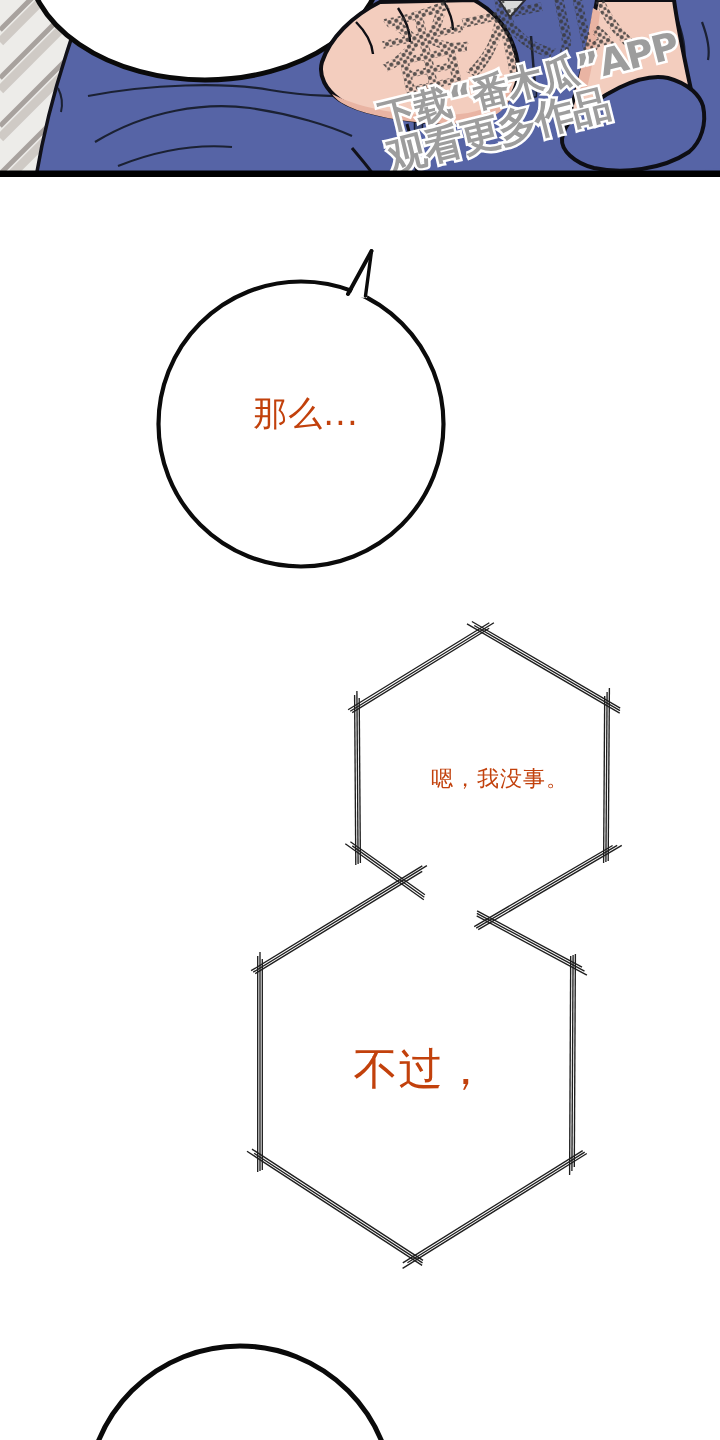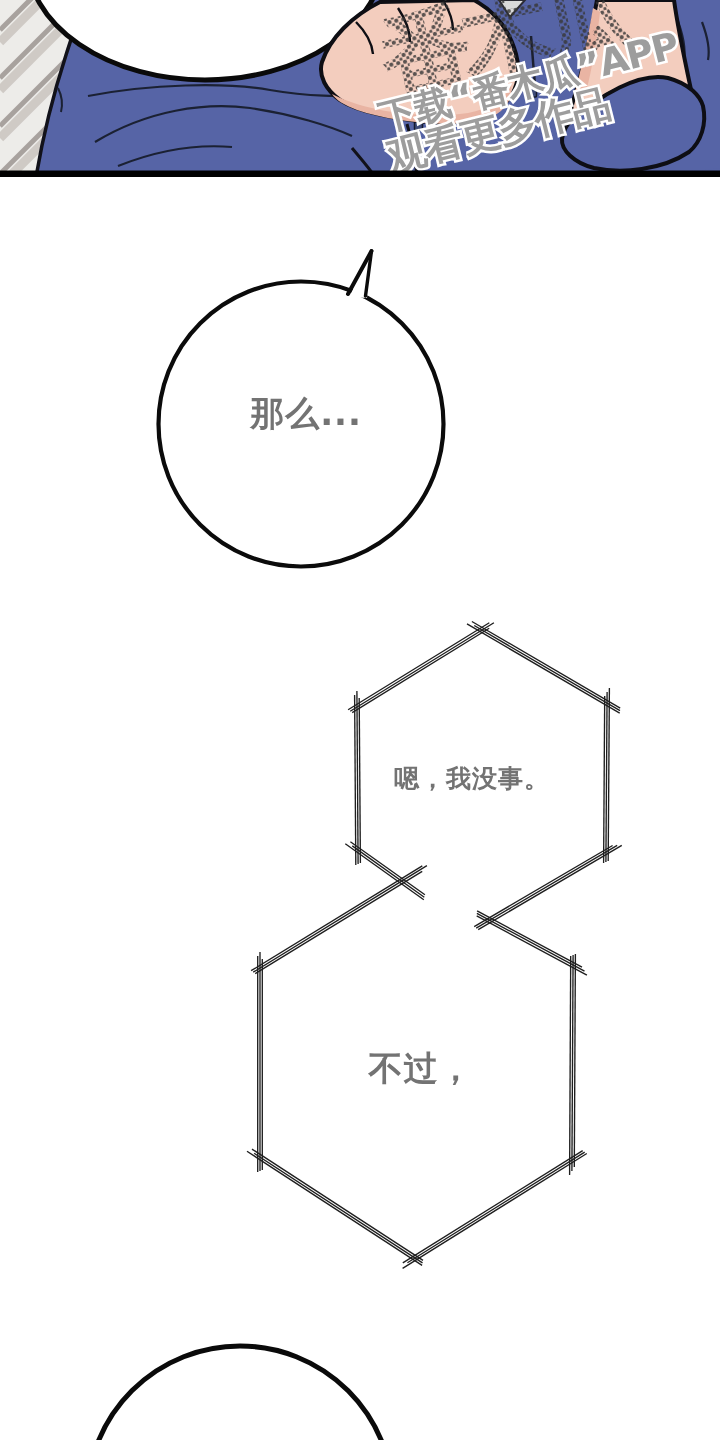--- a/index.html
+++ b/index.html
@@ -5,25 +5,25 @@
   html,body{margin:0;padding:0;background:#ffffff;}
   .page{
     position:relative; width:720px; height:1440px; overflow:hidden;
     background:#ffffff;
     font-family:"DejaVu Sans","Liberation Sans",sans-serif;
   }
   .layer{position:absolute;left:0;top:0;}
   .bubble-text{
     position:absolute; transform:translate(-50%,-50%);
     text-align:right; white-space:nowrap;
-    color:#737373; font-weight:700;
+    color:#c2410c; font-weight:400;
   }
   .bt-circle{left:306px; top:413px; font-size:34px; line-height:40px; letter-spacing:1px;}
-  .bt-hex1{left:472px; top:779px; font-size:25px; line-height:40px; letter-spacing:1px;}
-  .bt-hex2{left:421px; top:1068px; font-size:34px; line-height:43px; letter-spacing:1px;}
+  .bt-hex1{left:500px; top:779px; font-size:22px; line-height:40px; letter-spacing:1px;}
+  .bt-hex2{left:421px; top:1068px; font-size:44px; line-height:43px; letter-spacing:1px;}
 </style>
 </head>
 <body>
 
 <div class="page">
 
   <svg class="layer" width="720" height="1440" viewBox="0 0 720 1440">
 
     <g>
       <circle cx="301" cy="424" r="142.5" fill="#ffffff" stroke="#0b0b0b" stroke-width="4.2"></circle>

